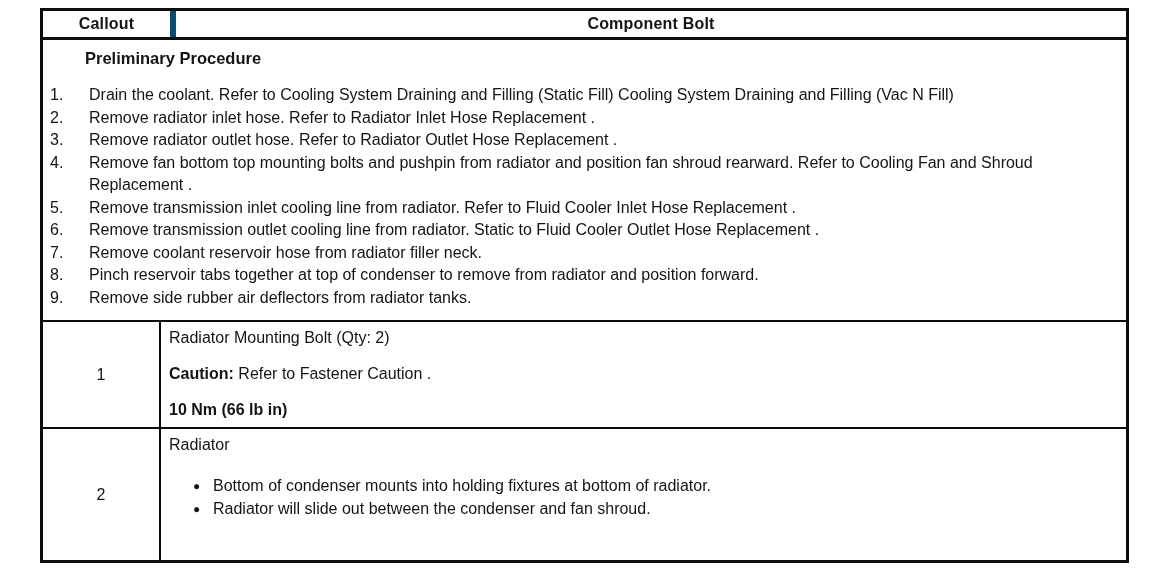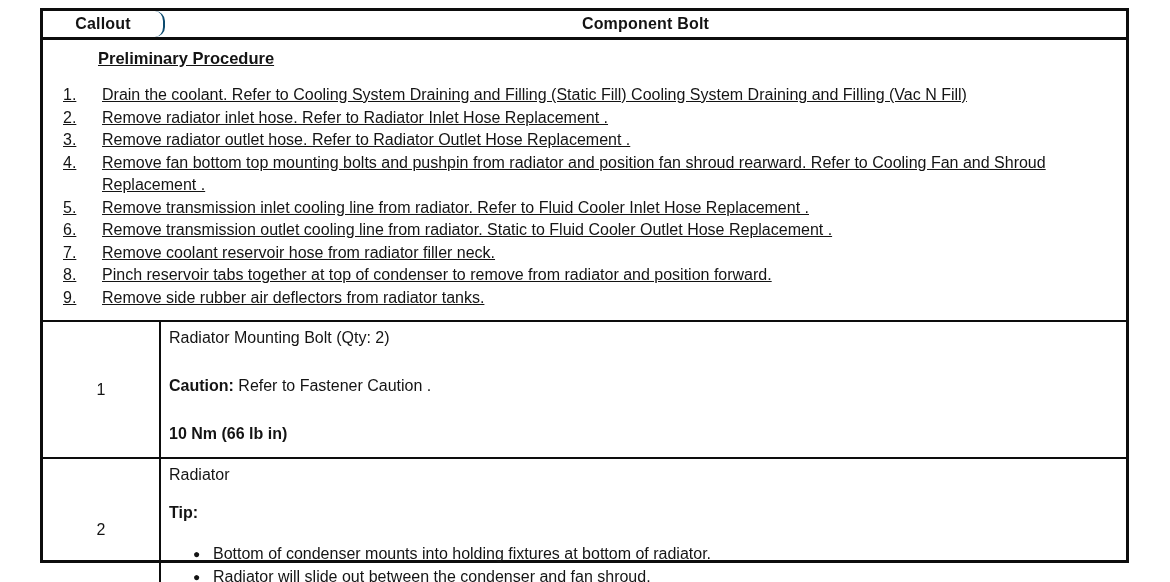--- a/index.html
+++ b/index.html
@@ -33,34 +33,32 @@
   }
   .header-cell {
     display: flex;
     align-items: center;
     justify-content: center;
     font-weight: bold;
     font-size: 16px;
     letter-spacing: 0.2px;
   }
   .header-callout {
-    width: 122px;
-    border-right: 2px solid #0c4a6e;
+    width: 133px;
+    border-right: 6px solid #0c4a6e;
     flex: 0 0 auto;
-    border-radius: 10px;
   }
   .header-component { flex: 1; }
 
   
   .prelim {
     flex: 0 0 282px;
     border-bottom: 2px solid #0d0d0d;
-    padding: 7px 20px 0 18px;
+    padding: 7px 20px 0 5px;
     overflow: hidden;
-    text-decoration: underline;
   }
   .prelim-title {
     font-weight: bold;
     font-size: 16.5px;
     padding-left: 37px;
     line-height: 22px;
   }
   .steps {
     margin-top: 15px;
     list-style: none;
@@ -86,25 +84,25 @@
   .callout-cell {
     flex: 0 0 118px;
     border-right: 2px solid #0d0d0d;
     display: flex;
     align-items: center;
     justify-content: center;
     font-size: 16px;
   }
   .component-cell {
     flex: 1;
-    padding: 5px 14px 12px 8px;
+    padding: 5px 14px 5px 8px;
     font-size: 16px;
     line-height: 22px;
   }
-  .para { margin-top: 26px; }
+  .para { margin-top: 14px; }
   .para:first-child { margin-top: 0; }
   .para-tip { margin-top: 16px; }
   .bold { font-weight: bold; }
 
   .bullets { margin-top: 19px; list-style: none; }
   .bullet-item {
     display: flex;
     align-items: baseline;
     line-height: 22px;
   }
@@ -175,21 +173,20 @@
         <div class="para">Radiator Mounting Bolt (Qty: 2)</div>
         <div class="para"><span class="bold">Caution:</span><span> Refer to Fastener Caution .</span></div>
         <div class="para bold">10 Nm (66 lb in)</div>
       </div>
     </div>
 
     <div class="callout-row row-2">
       <div class="callout-cell">2</div>
       <div class="component-cell">
         <div class="para">Radiator</div>
-        <div class="para para-tip bold">Tip:</div>
         <ul class="bullets">
           <li class="bullet-item">
             <span class="bullet-marker">●</span>
             <span>Bottom of condenser mounts into holding fixtures at bottom of radiator.</span>
           </li>
           <li class="bullet-item">
             <span class="bullet-marker">●</span>
             <span>Radiator will slide out between the condenser and fan shroud.</span>
           </li>
         </ul>

